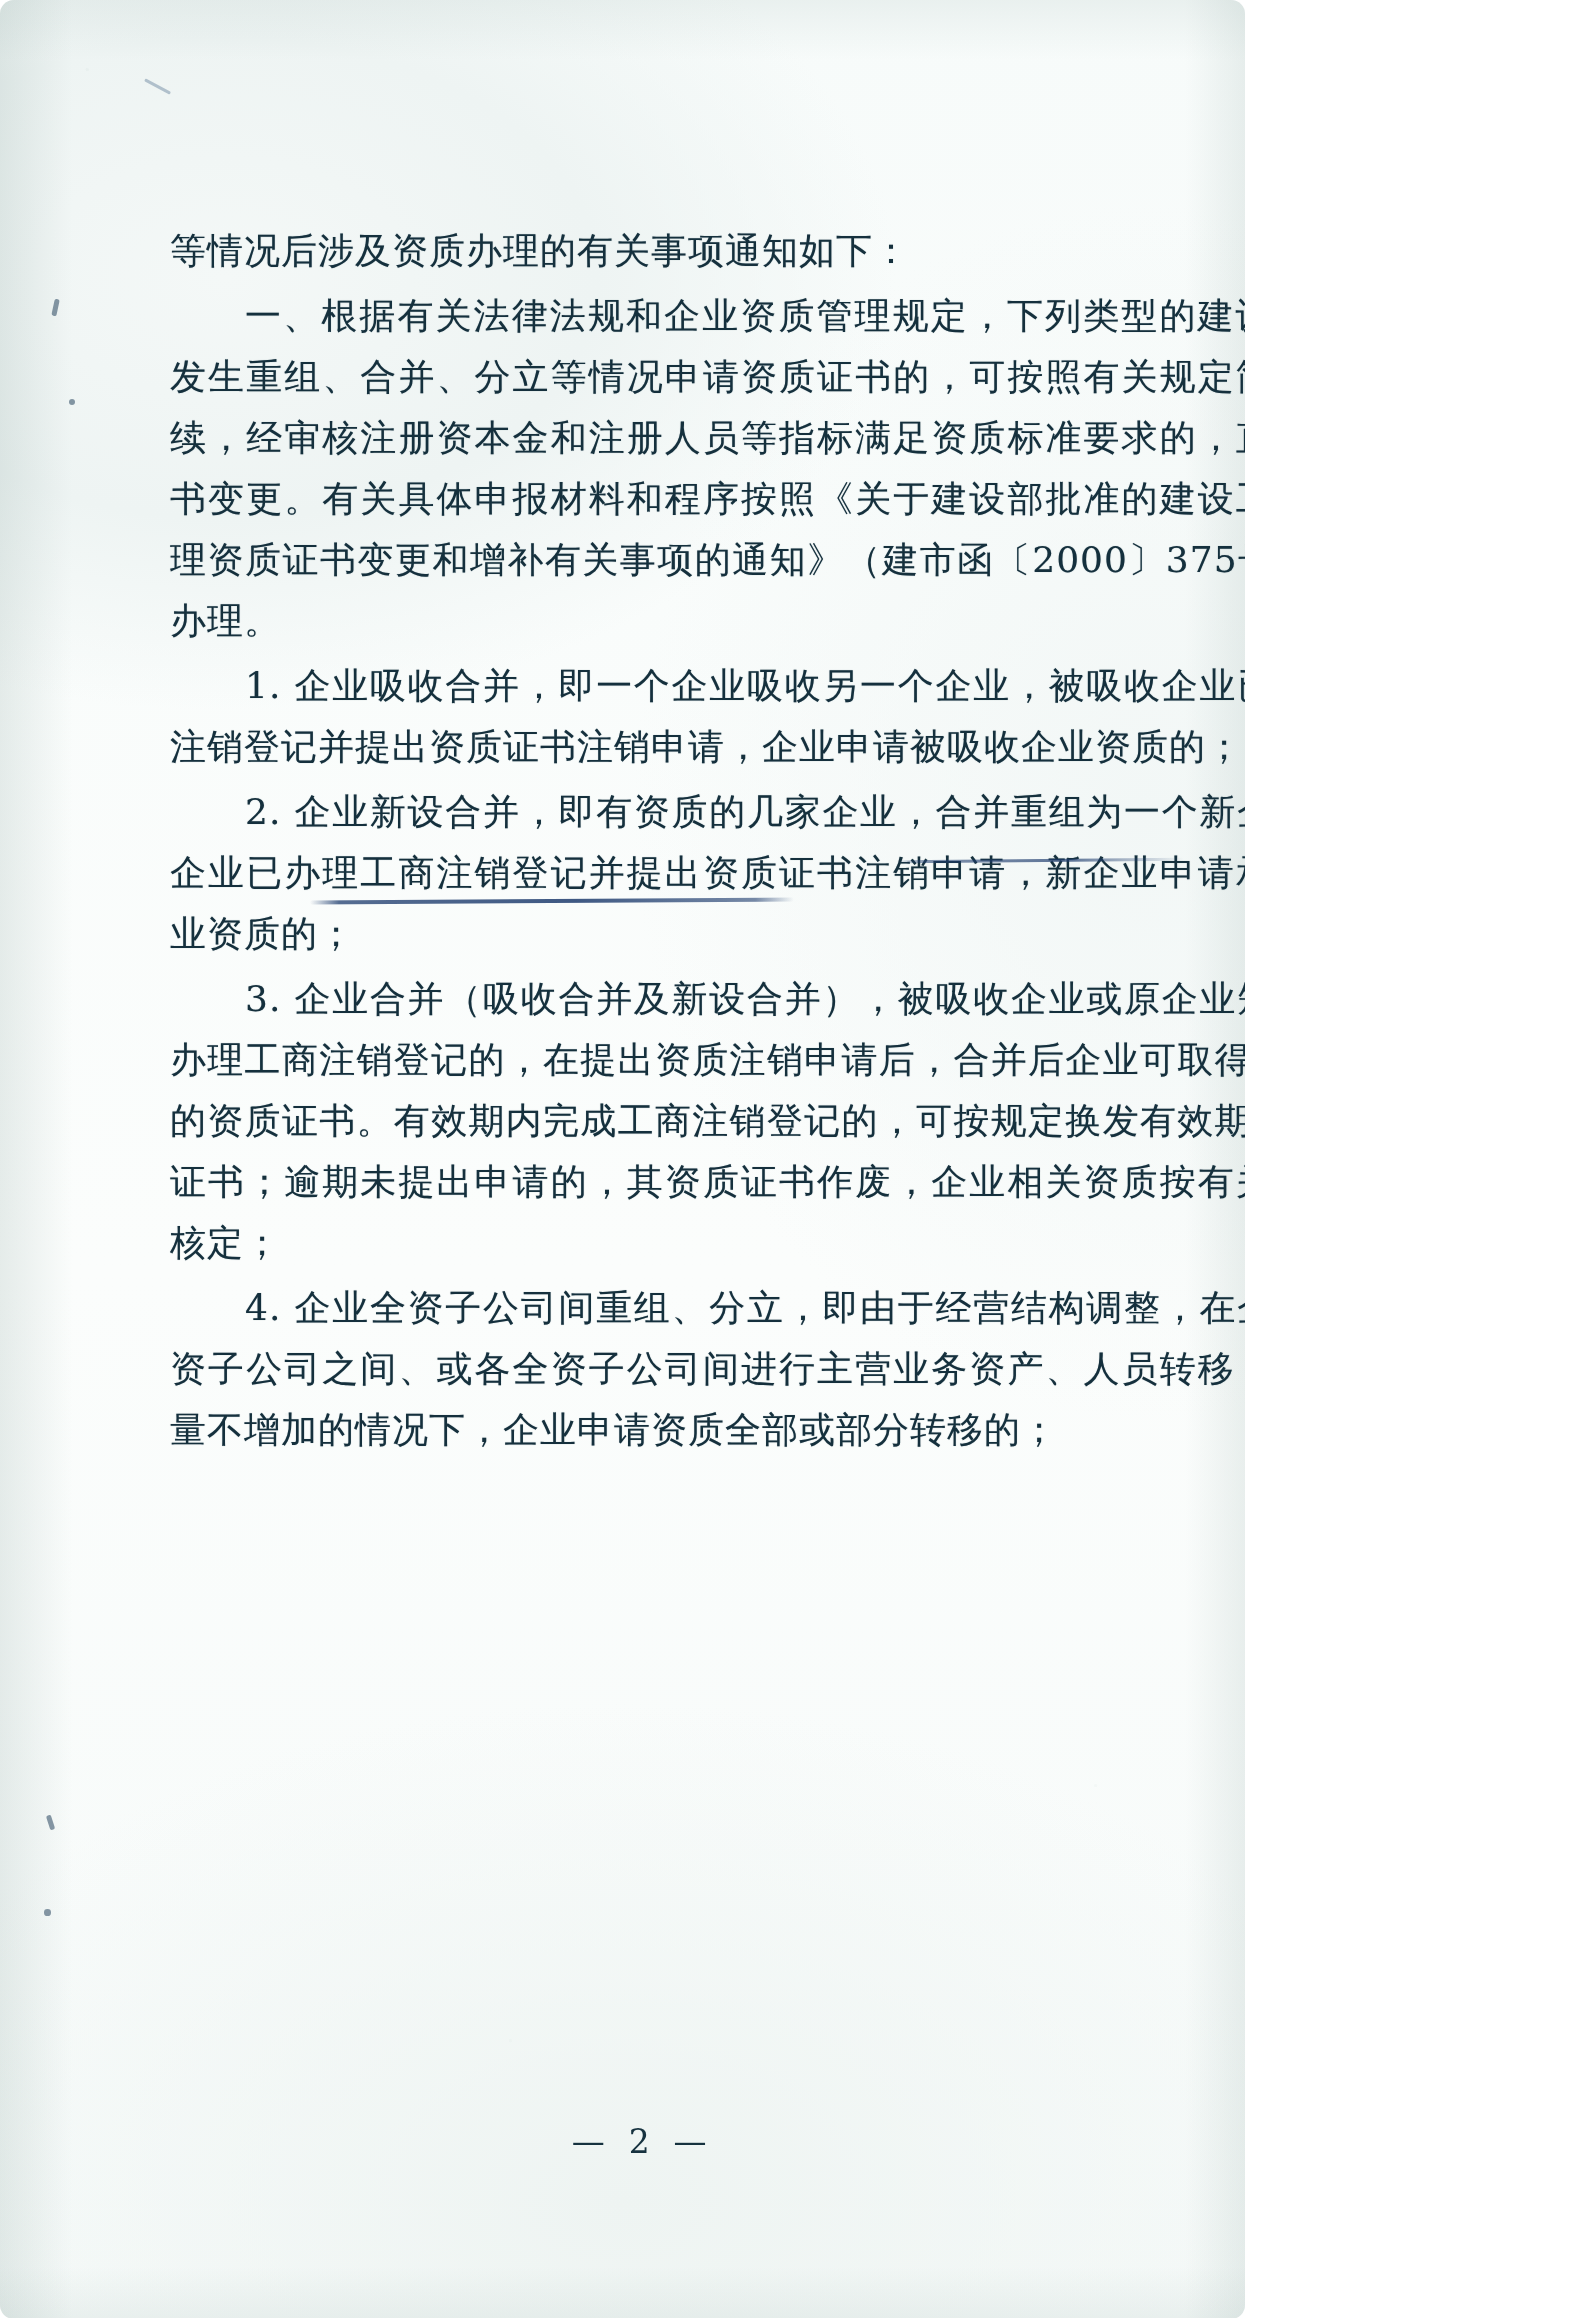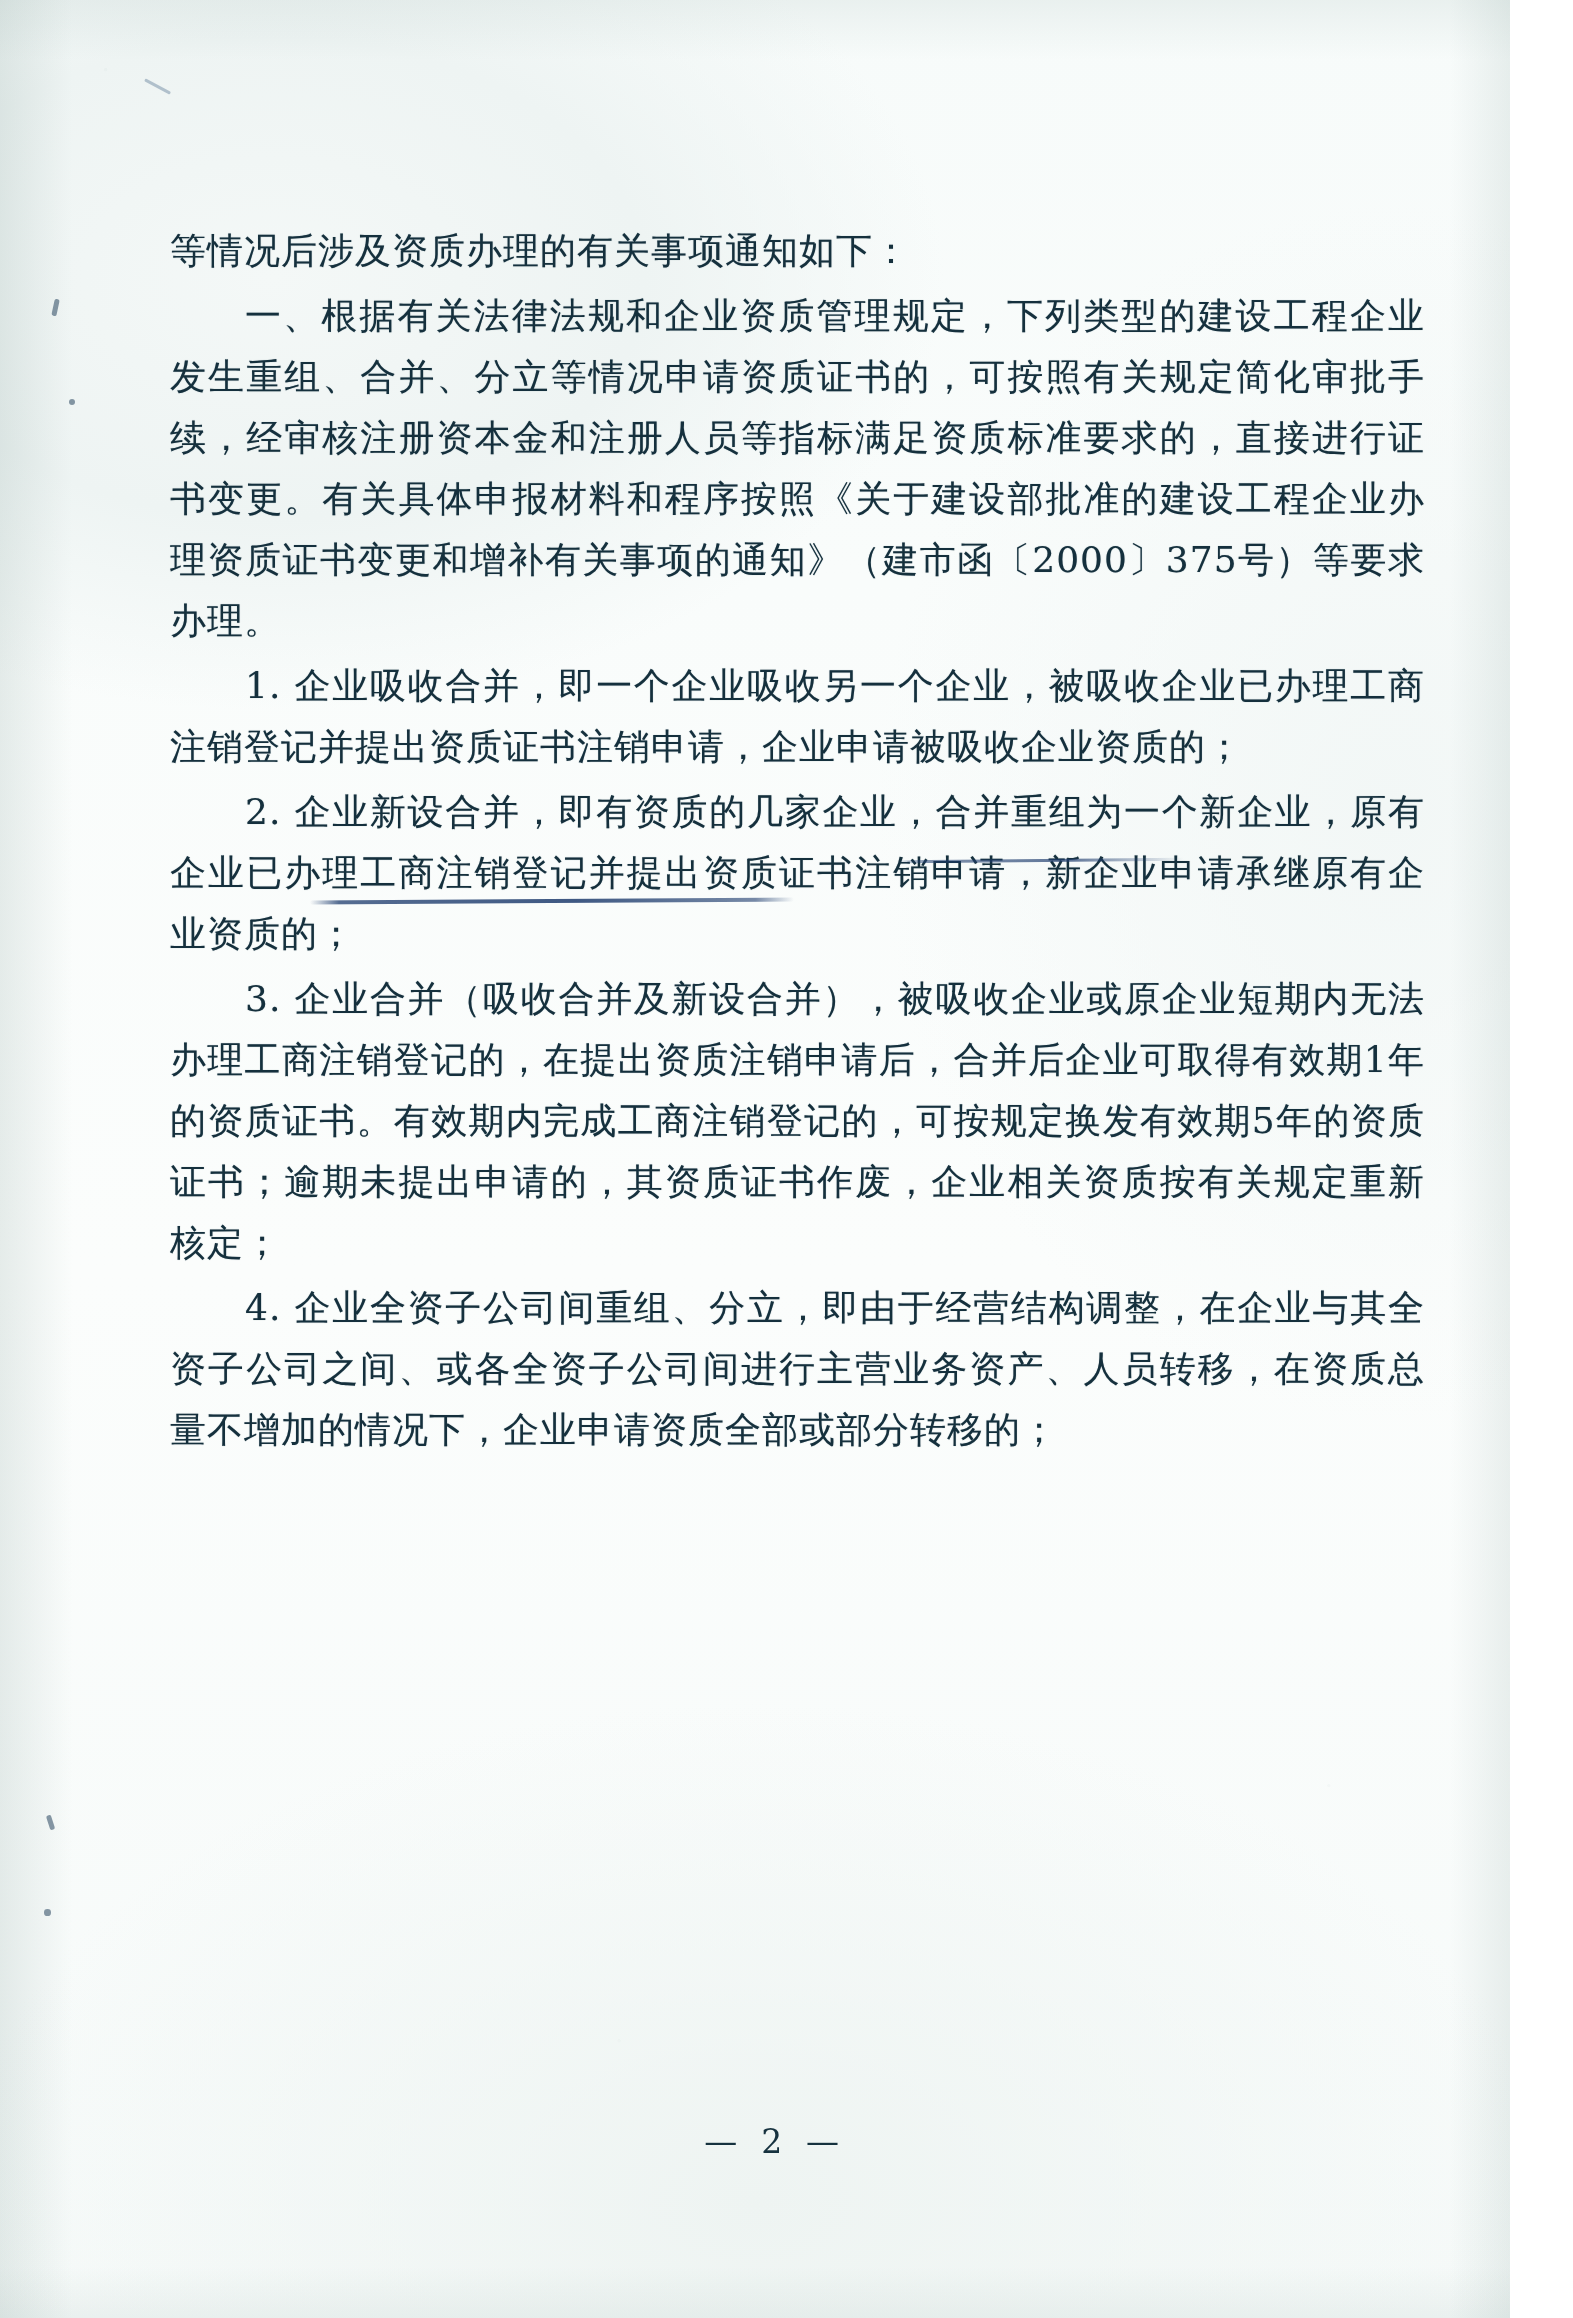--- a/index.html
+++ b/index.html
@@ -5,28 +5,29 @@
   html, body {
     margin: 0;
     padding: 0;
     background: #ffffff;
   }
   body {
     font-family: "DejaVu Sans", "Liberation Sans", sans-serif;
   }
   .page {
     position: relative;
-    width: 1510px;
+    width: 1245px;
     height: 2319px;
     overflow: hidden;
     background:
       radial-gradient(ellipse 934px 601px at 18% 12%, #f4f8f7 0%, #eef4f3 40%, rgba(255,255,255,0) 72%),
       radial-gradient(ellipse 734px 868px at 92% 35%, #f2f7f6 0%, rgba(255,255,255,0) 70%),
       radial-gradient(ellipse 1068px 667px at 50% 95%, #eef4f2 0%, rgba(255,255,255,0) 75%),
       linear-gradient(180deg, #f7fbfa 0%, #f9fcfb 25%, #fbfdfc 55%, #f6faf9 100%);
+    border-radius: 14px;
   }
   
   .noise {
     position: absolute;
     inset: 0;
     pointer-events: none;
     opacity: .5;
     background-image:
       radial-gradient(circle at 7% 3%, rgba(120,150,145,.09) 0 1.3px, rgba(0,0,0,0) 2px),
       radial-gradient(circle at 23% 61%, rgba(120,150,145,.07) 0 1.3px, rgba(0,0,0,0) 2px),

